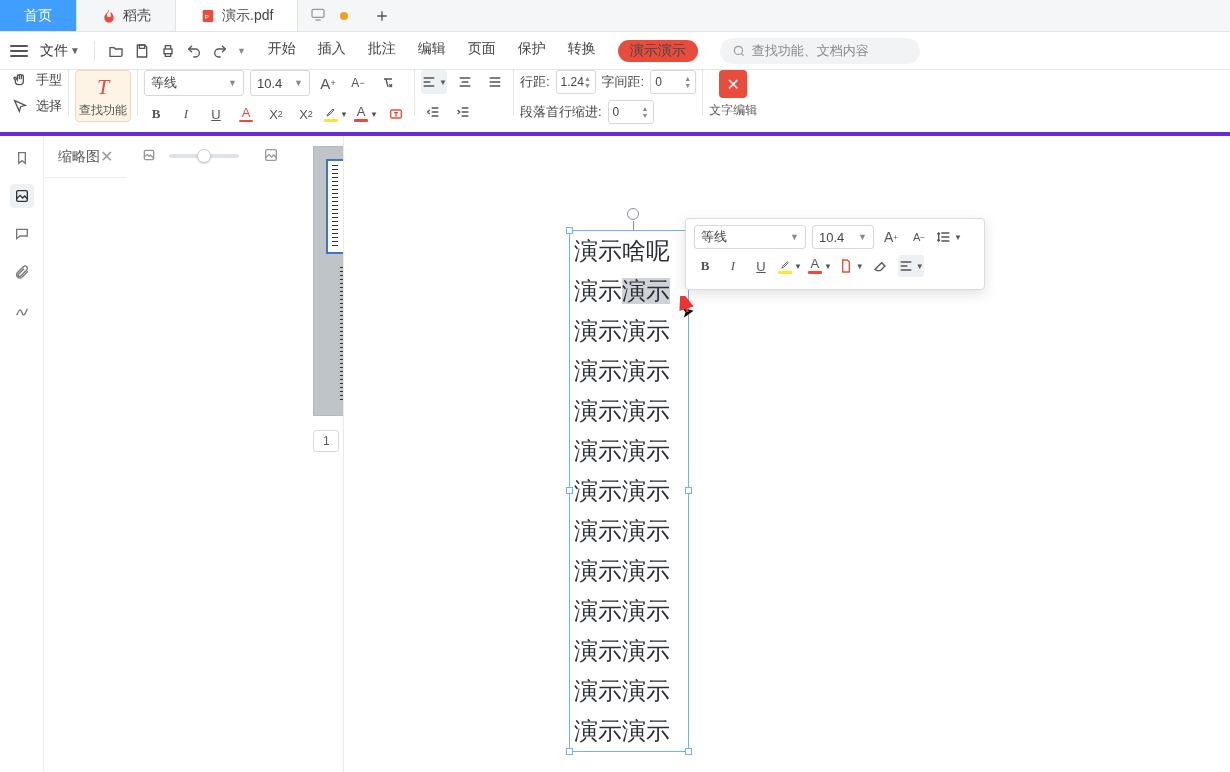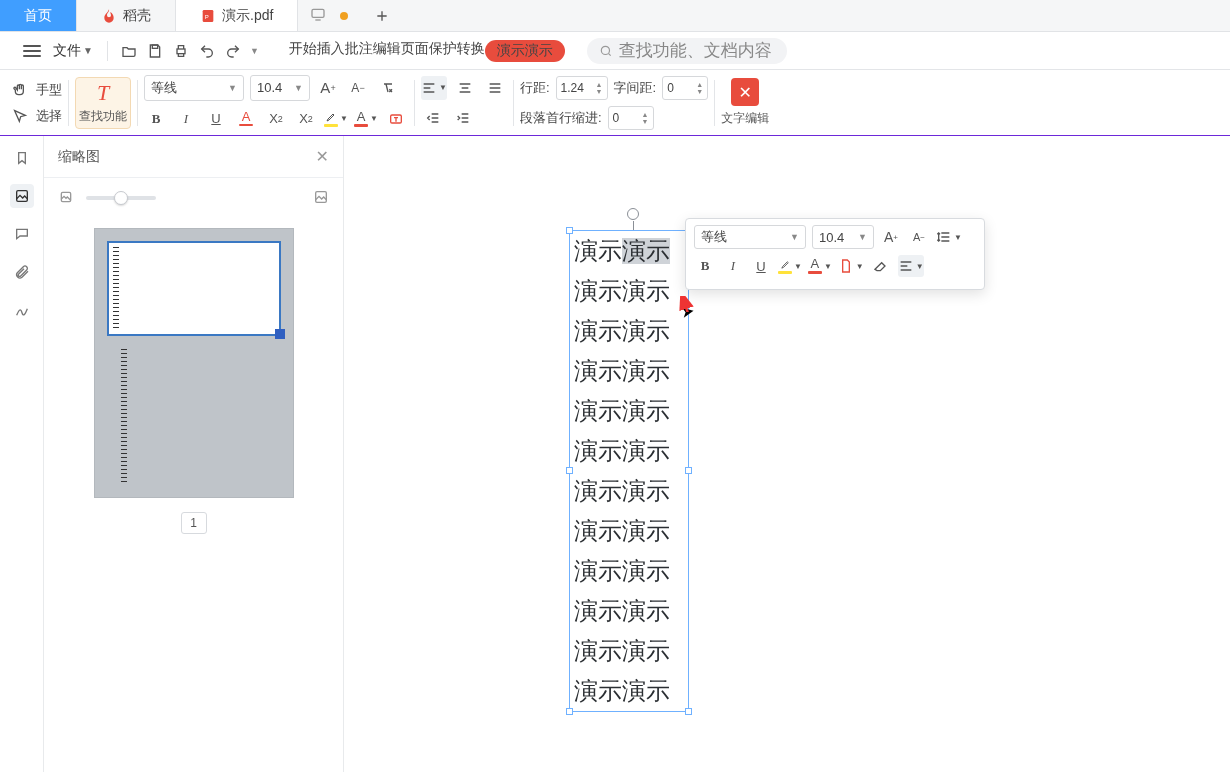--- a/index.html
+++ b/index.html
@@ -41,68 +41,67 @@
     display:flex; align-items:center; padding:0 12px; gap:14px; color:#888;
   }
   .new-tab { display:flex; align-items:center; padding:0 14px; color:#666; cursor:pointer;}
 
   
   .menubar {
     height: 38px;
     display:flex;
     align-items:center;
     gap:4px;
-    padding:0 23px;
+    padding:0 10px;
     background:#fff;
     border-bottom:1px solid #e3e5e8;
   }
   .hamburger { width:18px; display:flex; flex-direction:column; gap:3px; margin-right:4px;}
   .hamburger span{height:2px;background:#555;border-radius:1px;}
   .file-btn { display:flex; align-items:center; gap:2px; padding:0 4px; font-size:14px; color:#333; cursor:pointer;}
   .file-btn .caret{font-size:10px;color:#666;}
   .mb-sep { width:1px; height:20px; background:#e1e3e6; margin:0 6px;}
   .mb-ico { width:22px;height:22px;display:flex;align-items:center;justify-content:center;color:#555;cursor:pointer;}
-  .menus { display:flex; margin-left:26px;}
+  .menus { display:flex; gap:22px; margin-left:18px;}
   .menus span{cursor:pointer;color:#444;font-size:14px;}
   .pill {
     background:#e84c3d; color:#fff; padding:2px 12px; border-radius:12px;
     font-size:13px; cursor:pointer;
   }
   .searchbox {
     margin-left:18px; display:flex; align-items:center; gap:6px;
     background:#f2f3f5; border-radius:14px; height:26px; padding:0 12px; color:#888;
     width:200px;
   }
   .searchbox svg{width:14px;height:14px;}
 
   
   .ribbon {
     height:66px;
     background:#fff;
-    border-bottom:1px solid #6d28d9;
+    border-bottom:4px solid #6d28d9;
     display:flex;
-    align-items:center;
     padding:0 10px;
   }
   .ribbon .group { display:flex; flex-direction:column; gap:6px; }
   .ribbon .row { display:flex; align-items:center; gap:6px; }
   .tool-btn {
     height:24px; min-width:24px;
     display:flex; align-items:center; justify-content:center;
     color:#555; cursor:pointer; border-radius:3px;
   }
   .vsep{width:1px;height:46px;background:#e3e5e8;margin:0 6px;}
   .combo {
     height:26px; border:1px solid #d6d8db; border-radius:3px; background:#fff;
     display:flex; align-items:center; padding:0 6px; font-size:13px; color:#444;
     gap:4px; cursor:pointer;
   }
   .combo .caret{font-size:9px;color:#888;}
   .spin {
-    height:24px; width:52px; border:1px solid #d6d8db; border-radius:3px;
+    height:24px; width:40px; border:1px solid #d6d8db; border-radius:3px;
     display:flex; align-items:center; justify-content:space-between; padding:0 4px;
     font-size:12px; color:#444;
   }
   .spin .arrows{display:flex;flex-direction:column;font-size:7px;line-height:7px;color:#888;}
   .label13{font-size:13px;color:#444;}
   .insert-text {
     width:56px; height:52px; border:1px solid #f3d9b3; background:#fdf4e6;
     border-radius:4px; display:flex; flex-direction:column; align-items:center; justify-content:center;
     gap:2px; cursor:pointer;
   }
@@ -126,21 +125,21 @@
     height: calc(772px - 32px - 38px - 66px);
   }
   .rail {
     width:44px; background:#fff; border-right:1px solid #e8eaec;
     display:flex; flex-direction:column; align-items:center; padding-top:10px; gap:14px;
   }
   .rail .r-ico{width:24px;height:24px;display:flex;align-items:center;justify-content:center;color:#777;cursor:pointer;border-radius:4px;}
   .rail .r-ico.active{background:#eef1f4;color:#333;}
   .thumb-panel{
     width:300px; background:#fff; border-right:1px solid #e8eaec;
-    display:flex; flex-direction:column;
+    display:flex; flex-direction:row;
   }
   .thumb-head{
     height:42px; display:flex; align-items:center; justify-content:space-between;
     padding:0 14px; border-bottom:1px solid #edeff2; color:#555; font-size:14px;
   }
   .thumb-head .close{color:#999;cursor:pointer;font-size:16px;}
   .thumb-tools{
     height:40px; display:flex; align-items:center; padding:0 14px; gap:12px; color:#888;
   }
   .thumb-tools .slider{
@@ -321,21 +320,21 @@
     <span>保护</span>
     <span>转换</span>
     <span class="pill">演示演示</span>
   </div>
 
   <div class="searchbox">
     <svg viewBox="0 0 24 24" fill="none" stroke="#999" stroke-width="2">
         <circle cx="11" cy="11" r="7"></circle>
         <path d="m20 20-3.5-3.5"></path>
       </svg>
-    <span style="font-size:17px;">查找功能、文档内容</span>
+    <span style="font-size:13px;">查找功能、文档内容</span>
   </div>
 </div>
 
 <div class="ribbon">
 
   <div class="group">
     <div class="row">
       <span class="ico-box">
         <svg viewBox="0 0 24 24" fill="none" stroke="#555" stroke-width="2">
             <path d="M8 12V6a1.5 1.5 0 0 1 3 0v5V5a1.5 1.5 0 0 1 3 0v6V6a1.5 1.5 0 0 1 3 0v8a5 5 0 0 1-5 5h-2a5 5 0 0 1-5-5v-2l-2-2a1.5 1.5 0 0 1 2-2z"></path>
@@ -581,20 +580,21 @@
     <div class="rotate-handle"></div>
 
     <div class="textframe" id="textframe">
       <div class="hn tl"></div>
       <div class="hn tr"></div>
       <div class="hn ml"></div>
       <div class="hn mr"></div>
       <div class="hn bl"></div>
       <div class="hn br"></div>
 
+    <div class="line">演示啥呢</div>
         <div class="line"><span>演示</span><span class="sel">演示</span><span></span></div>
         <div class="line">演示演示</div>
         <div class="line">演示演示</div>
         <div class="line">演示演示</div>
         <div class="line">演示演示</div>
         <div class="line">演示演示</div>
         <div class="line">演示演示</div>
         <div class="line">演示演示</div>
         <div class="line">演示演示</div>
         <div class="line">演示演示</div>

